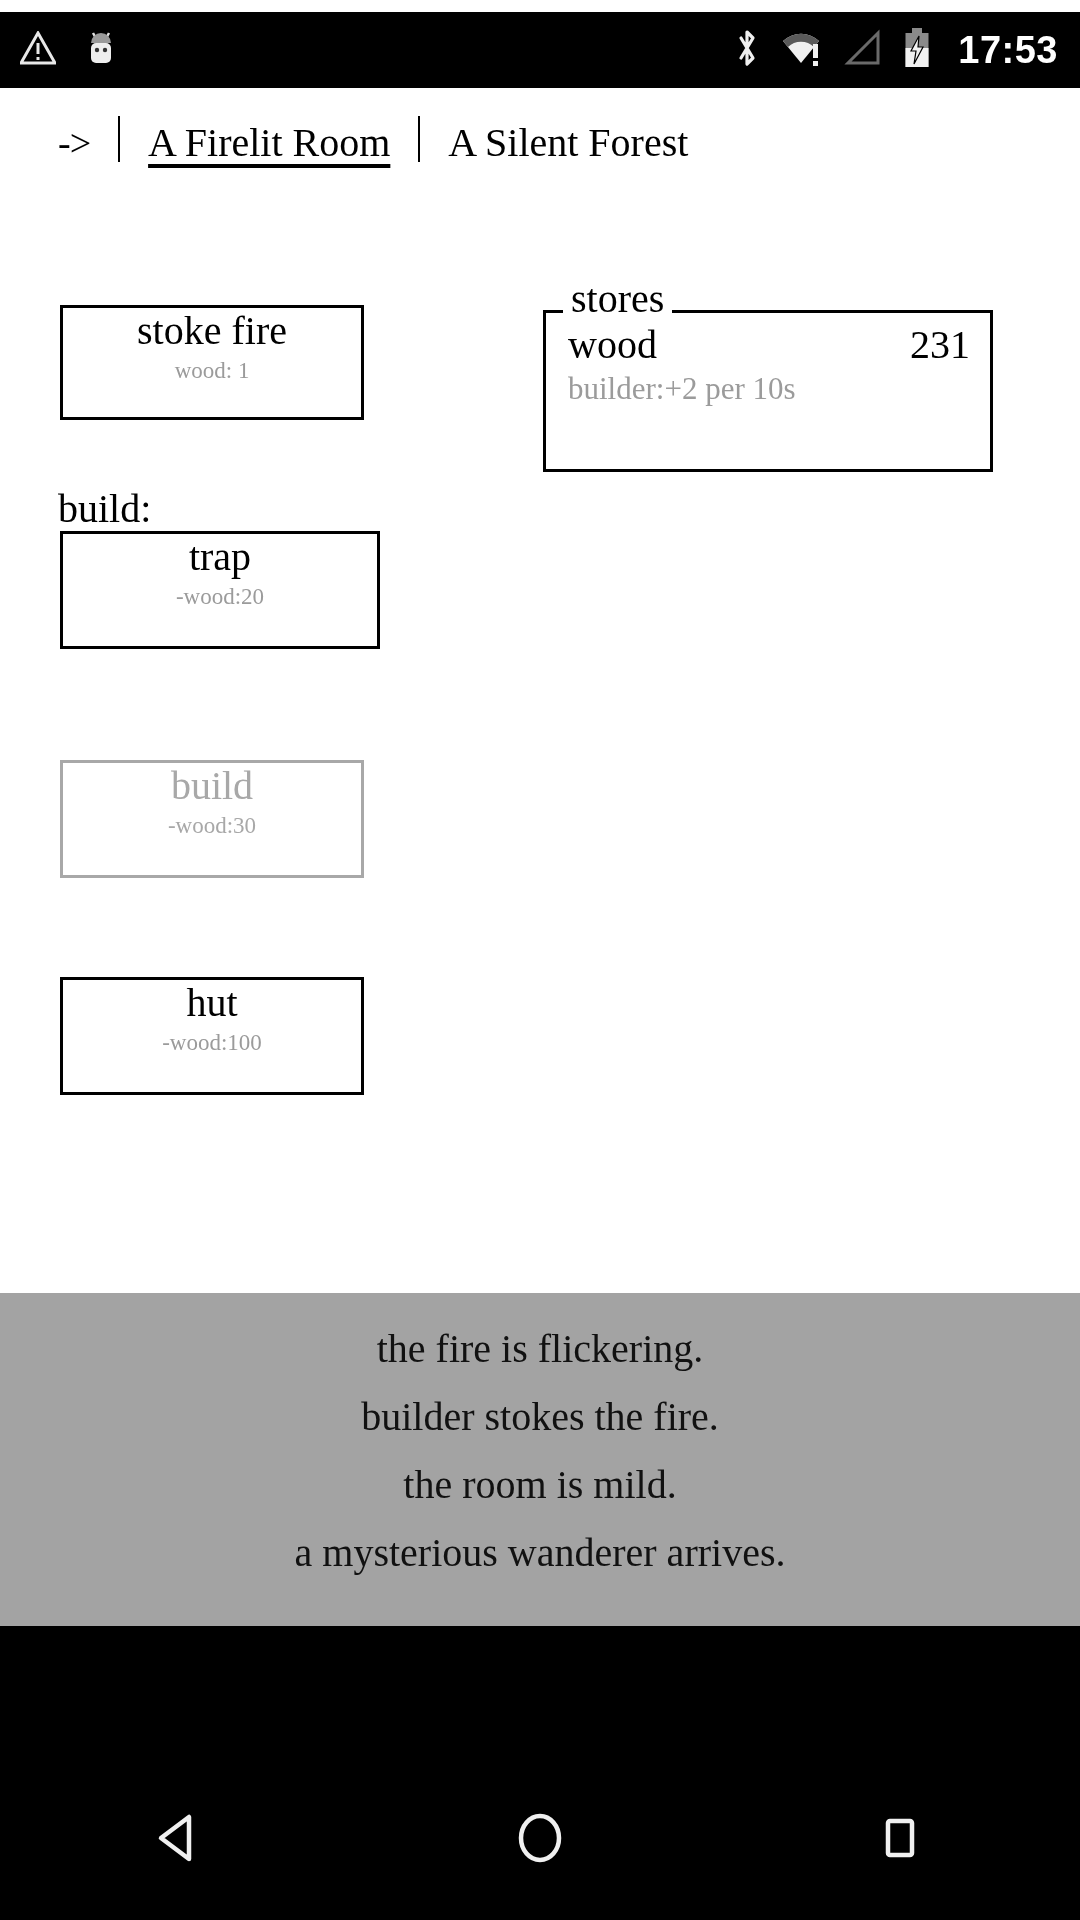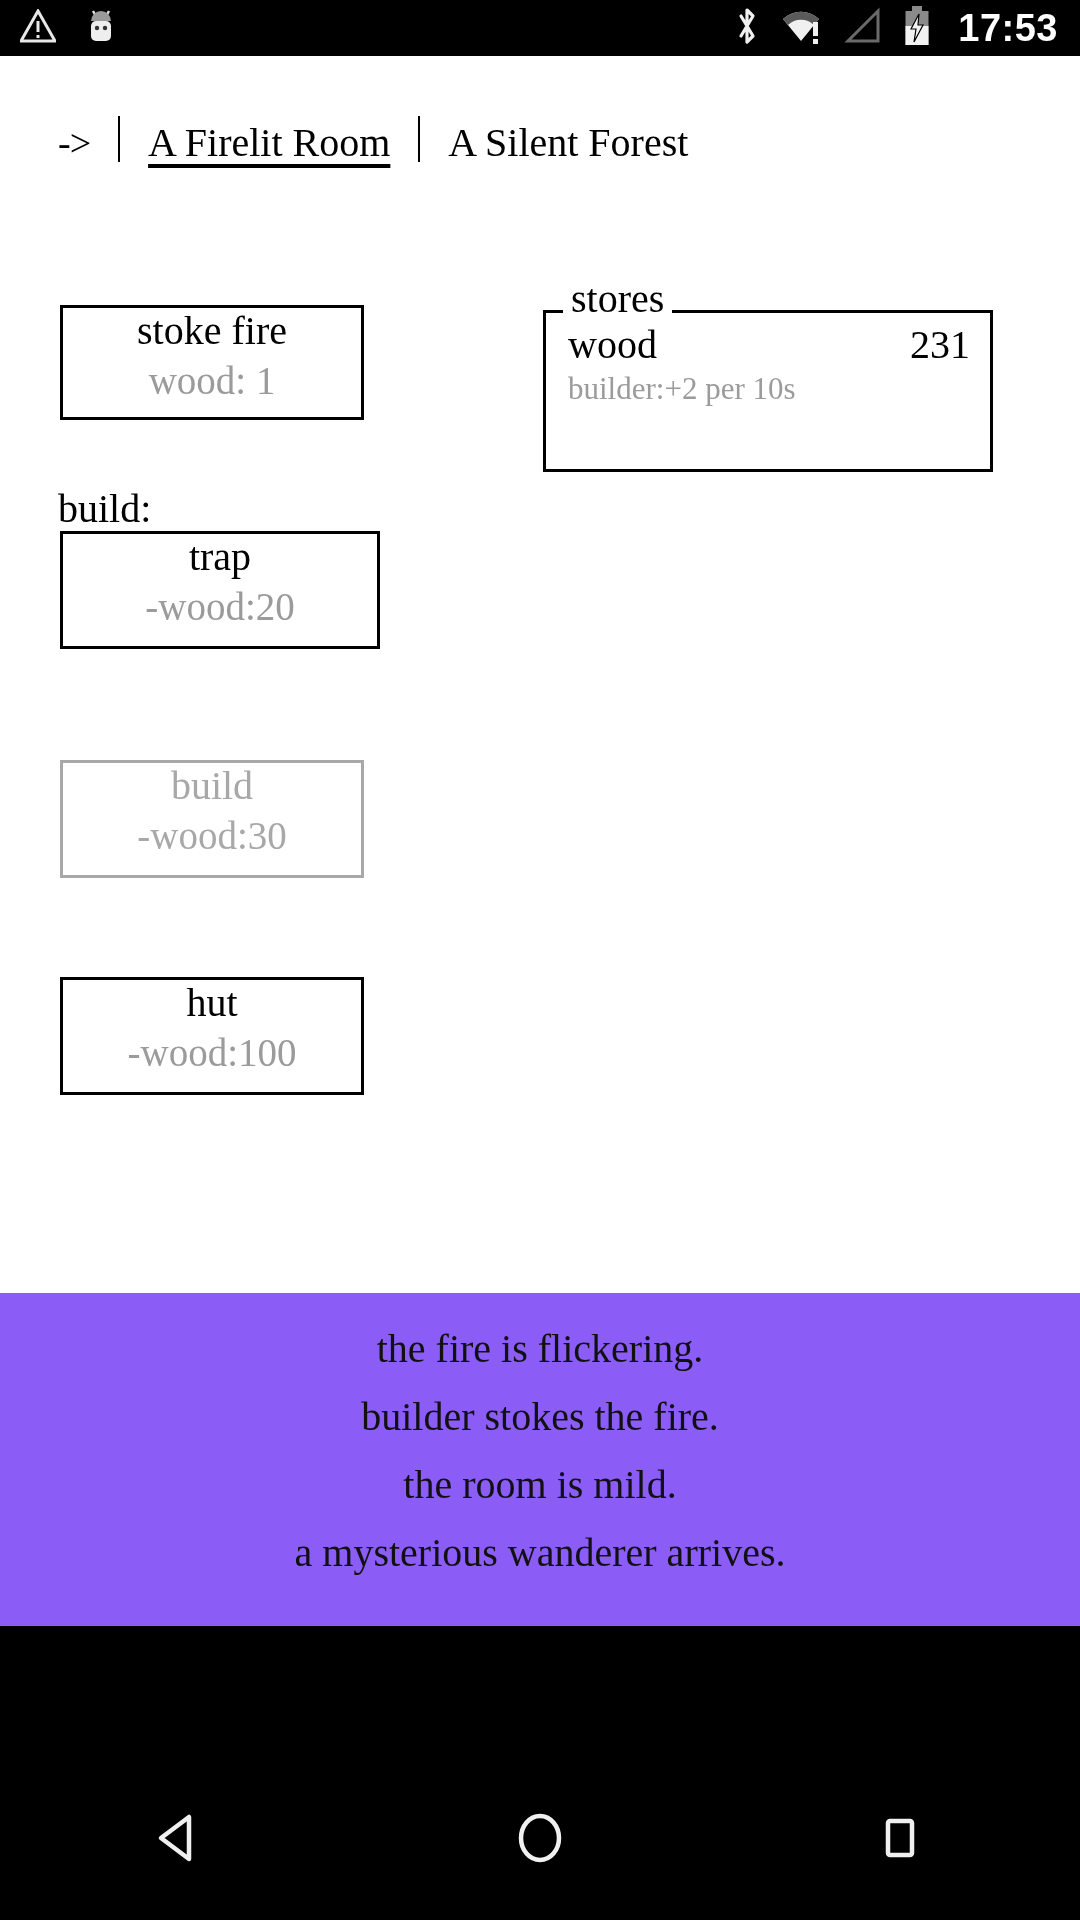--- a/index.html
+++ b/index.html
@@ -6,21 +6,21 @@
   html, body {
     width:1080px; height:1920px;
     background:#ffffff;
     font-family:"Liberation Serif", serif;
     overflow:hidden;
   }
   .screen { position:relative; width:1080px; height:1920px; background:#fff; }
 
   
   .statusbar {
-    position:absolute; top:0; left:0; width:1080px; height:56px;
+    position:absolute; top:12px; left:0; width:1080px; height:76px;
     background:#000; display:flex; align-items:center;
   }
   .sb-left { display:flex; align-items:center; gap:28px; padding-left:20px; }
   .sb-right { margin-left:auto; display:flex; align-items:center; gap:18px; padding-right:22px; }
   .sb-icon { display:block; }
   .sb-clock {
     color:#fff; font-family:"Liberation Sans", sans-serif;
     font-size:38px; font-weight:700; letter-spacing:0.5px; margin-left:8px;
   }
 
@@ -41,21 +41,21 @@
   
   .main { position:absolute; top:200px; left:0; width:1080px; height:1093px; }
 
   .btn {
     position:absolute;
     border:3px solid #000; background:#fff;
     text-align:center; 
     user-select:none;
   }
   .btn .btn-label { font-size:40px; color:#000; line-height:1.15; display:block; }
-  .btn .btn-cost  { font-size:39px; color:#9b9b9b; line-height:1.3; display:block; margin-top:2px; }
+  .btn .btn-cost  { font-size:23px; color:#9b9b9b; line-height:1.3; display:block; margin-top:2px; }
   .btn.disabled { border-color:#a8a8a8; }
   .btn.disabled .btn-label { color:#a8a8a8; }
   .btn.disabled .btn-cost  { color:#a8a8a8; }
 
   #btn-stoke { left:60px; top:105px; width:304px; height:115px; }
   #build-label { position:absolute; left:58px; top:285px; font-size:40px; color:#000; }
   #btn-trap { left:60px; top:331px; width:320px; height:118px; }
   #btn-cart { left:60px; top:560px; width:304px; height:118px; }
   #btn-hut  { left:60px; top:777px; width:304px; height:118px; }
 
@@ -76,21 +76,21 @@
   .store-name { font-size:40px; color:#000; }
   .store-value { font-size:40px; color:#000; }
   .store-note {
     position:absolute; top:58px; left:22px;
     font-size:31px; color:#9b9b9b;
   }
 
   
   .log {
     position:absolute; top:1293px; left:0; width:1080px; height:333px;
-    background:#8b5cf6;
+    background:#a3a3a3;
     display:flex; flex-direction:column; justify-content:flex-start;
     padding-top:22px;
   }
   .log-line {
     text-align:center; font-size:40px; color:#111; line-height:1; padding:14px 0;
   }
 
   
   .blackfill {
     position:absolute; top:1626px; left:0; width:1080px; height:294px; background:#000;

